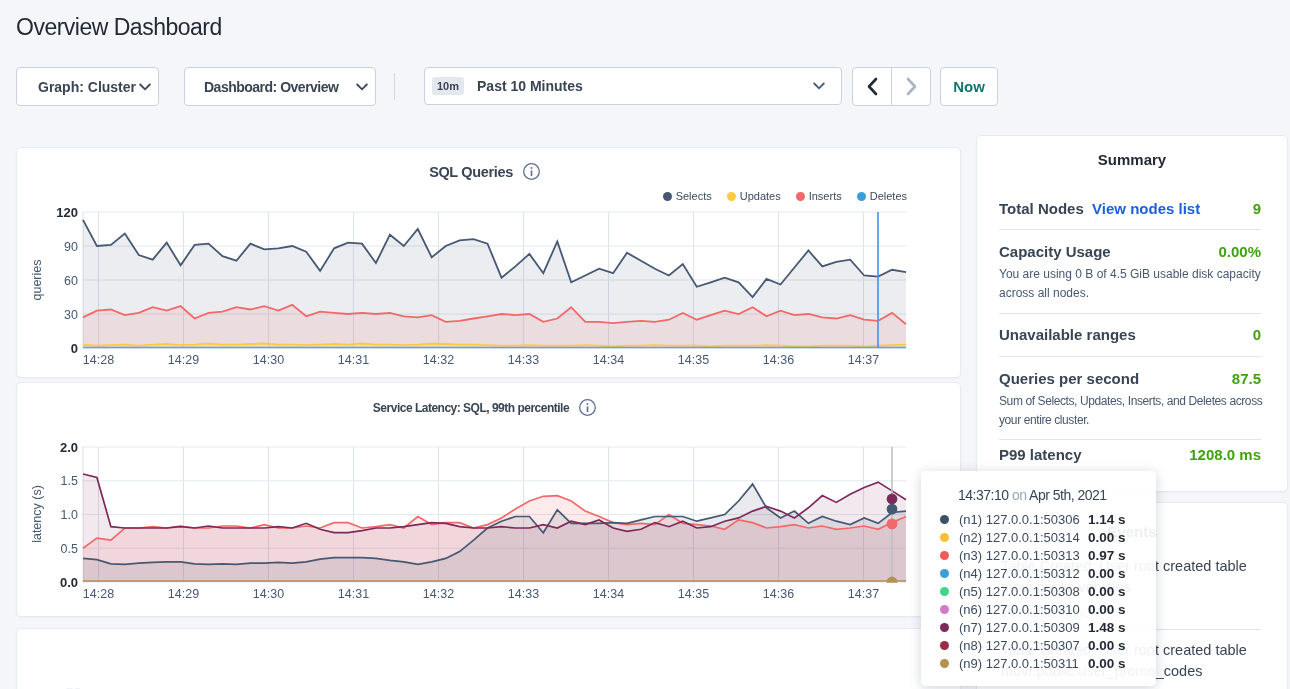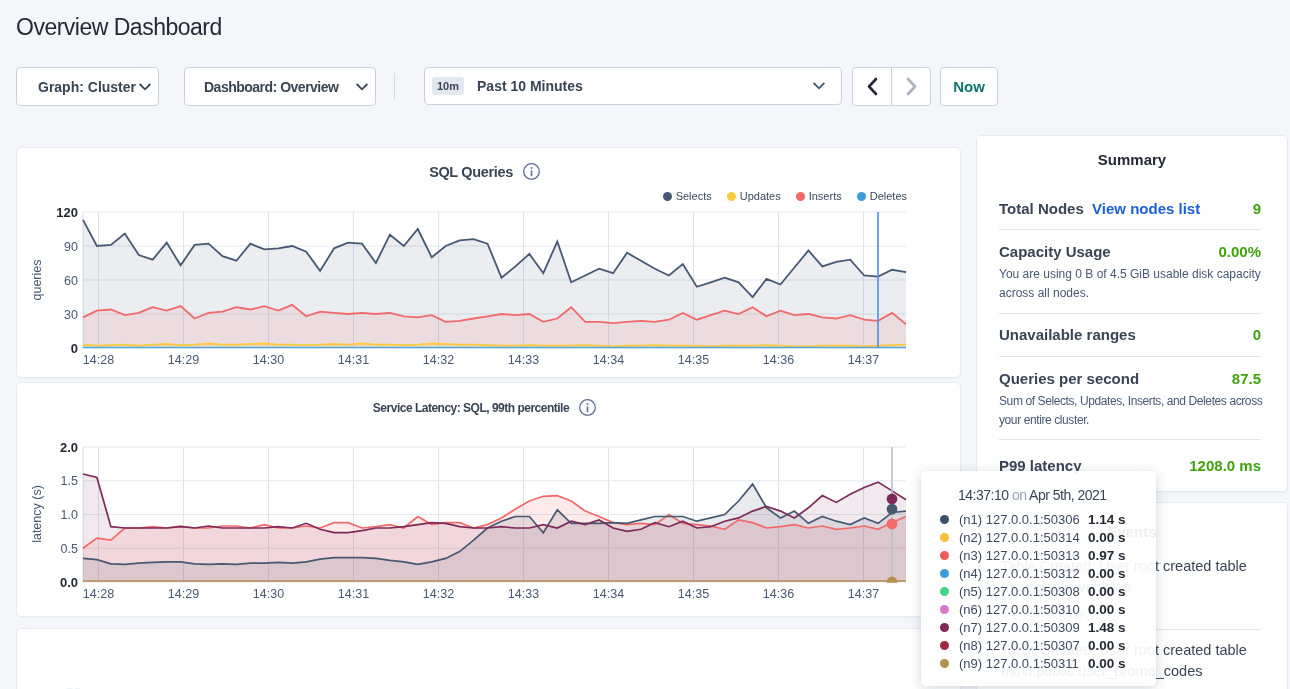--- a/index.html
+++ b/index.html
@@ -224,21 +224,21 @@
       <span>Unavailable ranges</span>
       <span class="green">0</span>
     </div>
   <div class="sdiv" style="top:220px;"></div>
   <div class="srow" style="top:234px;">
       <span>Queries per second</span>
       <span class="green">87.5</span>
     </div>
   <div class="sdesc" style="top:256px; letter-spacing:-0.4px;">Sum of Selects, Updates, Inserts, and Deletes across<br>your entire cluster.</div>
   <div class="sdiv" style="top:303px;"></div>
-  <div class="srow" style="top:321px;gap:24px;">
+  <div class="srow" style="top:310px;gap:24px;">
       <span>P99 latency</span>
       <span class="green">1208.0 ms</span>
     </div>
 </div>
 
 <div class="card" style="left:976px; top:502px; width:312px; height:260px;">
   <div class="abs" style="left:0; right:0; top:20px; text-align:center; font-size:15px; font-weight:700; color:#242a35;">Events</div>
   <div class="etext" style="top:53px;">Table Created: User root created table movr.public.vehicles</div>
   <div class="etext egray" style="top:99px;">14 minutes ago</div>
   <div class="sdiv" style="top:126px; left:24px; right:26px;"></div>

